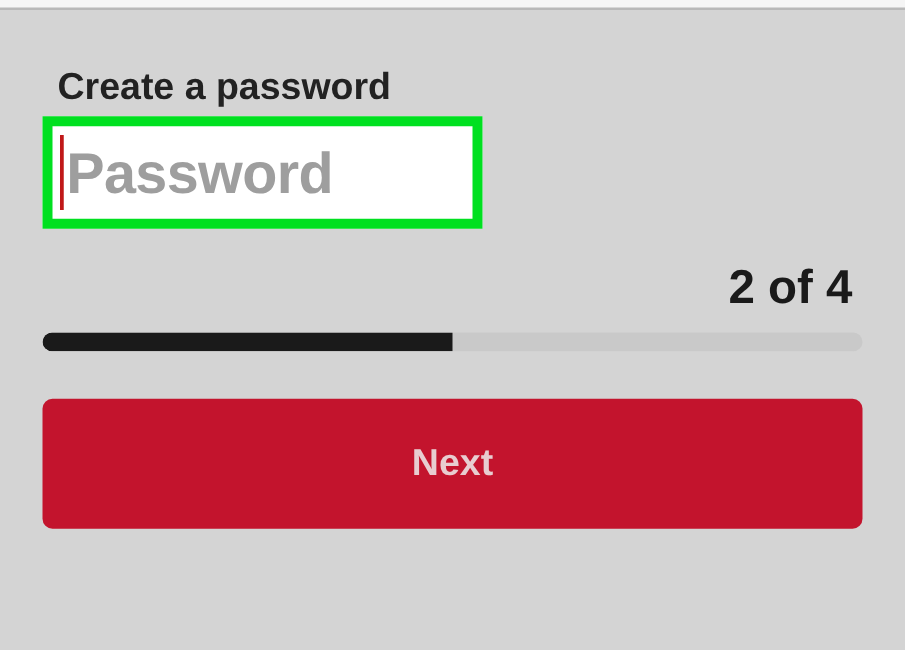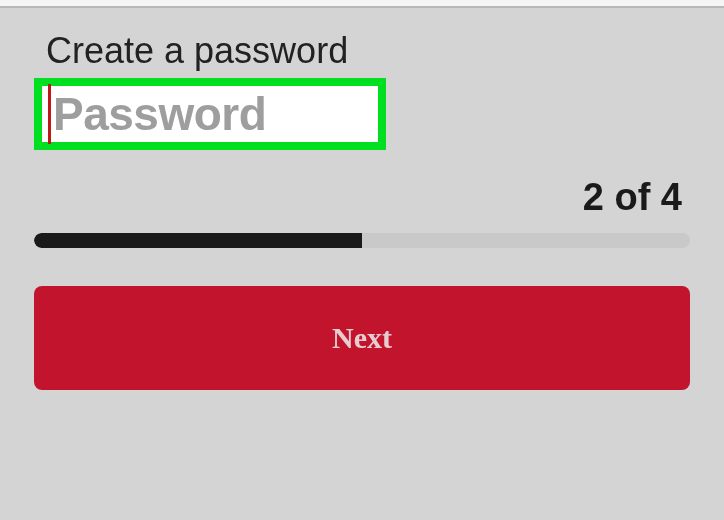--- a/index.html
+++ b/index.html
@@ -18,31 +18,31 @@
     .top-bar {
       width: 100%;
       height: 8px;
       background: #f5f5f5;
       border-bottom: 2px solid #b8b8b8;
     }
     .content {
       padding: 0 34px;
     }
     .label {
-      font-size: 36px;
+      font-size: 30px;
       color: #222;
-      margin-top: 22px;
+      margin-top: 45px;
       margin-left: 12px;
-      font-weight: 400;
+      font-weight: 700;
     }
     .input-highlight {
       border: 8px solid #00e020;
       background: #fff;
       width: 352px;
-      height: 72px;
+      height: 90px;
       margin-top: 6px;
       padding: 4px 6px;
       display: flex;
       align-items: center;
     }
     .cursor {
       width: 3px;
       height: 60px;
       background: #c01818;
       margin-right: 2px;
@@ -78,21 +78,21 @@
       width: 100%;
       height: 104px;
       background: #c3142d;
       border: none;
       border-radius: 8px;
       margin-top: 38px;
       color: #e8cdd0;
       font-size: 30px;
       font-weight: 700;
       cursor: pointer;
-      font-family: Liberation Serif, serif;
+      font-family: Liberation Sans, sans-serif;
     }
   </style>
 </head>
 <body>
 
 <div class="top-bar"></div>
 
 <div class="content">
   <div class="label">Create a password</div>
 

